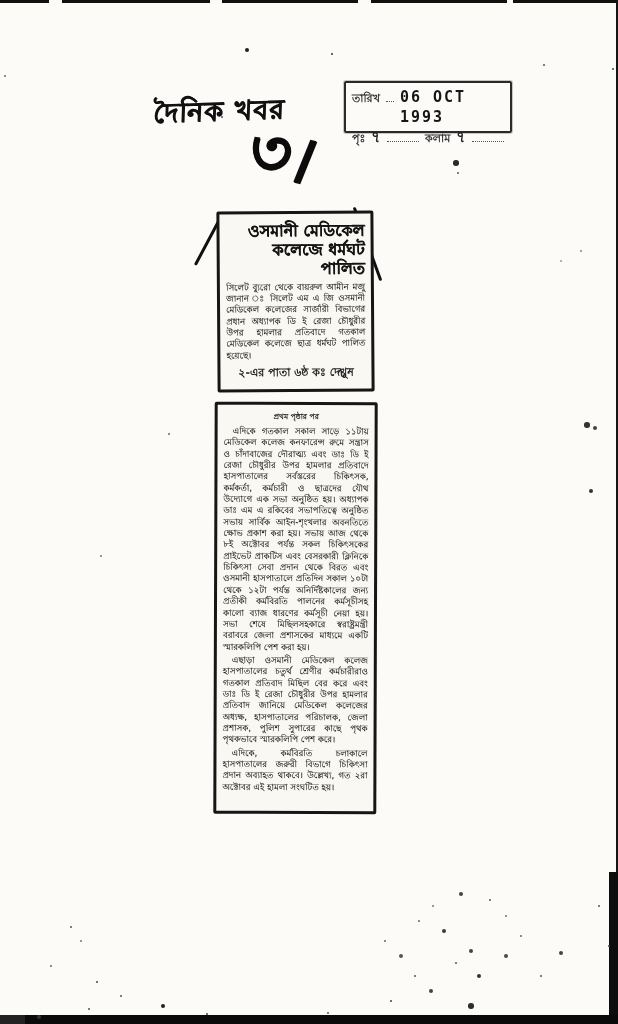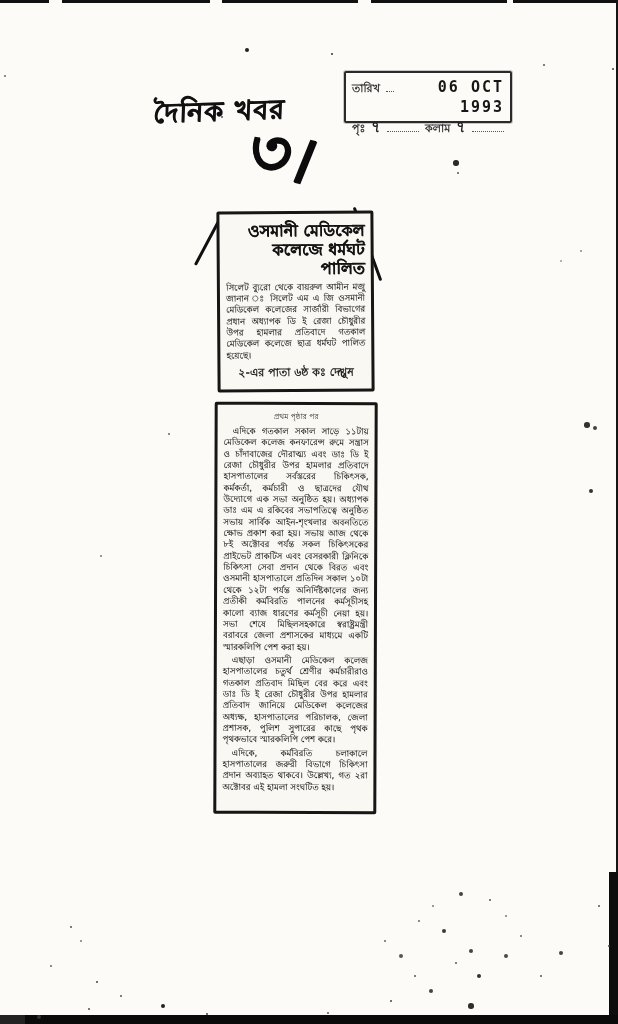--- a/index.html
+++ b/index.html
@@ -36,29 +36,29 @@
     80px 940px 0 0 #777,50px 965px 0 0 #666,120px 995px 0 0 #555;}
   
   .pub-title{
     position:absolute;left:153px;top:90px;width:150px;
     font-size:27px;font-weight:bold;transform:rotate(-2deg) skewX(-4deg);
     letter-spacing:1px;color:#111;text-shadow:0.6px 0.6px 0 #111;
     white-space:nowrap;
   }
   
   .stamp{
-    position:absolute;left:344px;top:71px;width:168px;height:52px;
+    position:absolute;left:344px;top:81px;width:168px;height:52px;
     border:2px solid #2a2a2a;border-style:solid;border-radius:2px;
     box-shadow:0 0 0 1px rgba(40,40,40,.25);
     padding:4px 6px;box-sizing:border-box;color:#222;
   }
   .stamp-row{display:flex;align-items:baseline;gap:6px;line-height:20px;}
   .stamp-label{font-size:11px;font-weight:bold;color:#333;}
   .stamp-date{font-family:"DejaVu Sans Mono","Liberation Mono",monospace;
-    font-size:15px;font-weight:bold;letter-spacing:2px;color:#161616;text-align:right;}
+    font-size:15px;font-weight:bold;letter-spacing:2px;color:#161616;}
   .stamp-dots{flex:1;border-bottom:1px dotted #555;height:12px;min-width:8px;}
   .stamp-hand{font-size:15px;font-weight:bold;transform:rotate(8deg);color:#222;}
   
   .serial{
     position:absolute;left:248px;top:122px;
     font-size:66px;font-weight:bold;color:#0c0c0c;
     transform:rotate(14deg) skewX(-8deg);text-shadow:1px 1px 0 #0c0c0c;
     line-height:1;
   }
   
@@ -68,21 +68,21 @@
     box-sizing:border-box;padding:5px 6px;overflow:hidden;
   }
   .clip1{left:217px;top:211px;width:157px;height:181px;transform:rotate(-.4deg);}
   .clip2{left:214px;top:402px;width:163px;height:412px;transform:rotate(.2deg);}
   .headline{
     text-align:right;font-weight:bold;color:#141414;margin:2px 0 3px;
     text-shadow:.4px .4px 0 #141414;
   }
   .clip1 .headline{font-size:16px;line-height:1.2;}
   .clip2 .headline{font-size:20px;line-height:1.1;margin-top:1px;}
-  .subtitle{text-align:center;font-size:7.5px;font-weight:normal;margin:1px 0 3px;color:#222;}
+  .subtitle{text-align:center;font-size:7.5px;font-weight:bold;margin:1px 0 3px;color:#222;}
   .bodytext{
     font-size:8.6px;line-height:1.32;text-align:justify;color:#1e1e1e;
     margin:2px 0;text-shadow:.3px .3px 0 rgba(20,20,20,.55);
     word-break:break-word;
   }
   .bodytext.indent{text-indent:9px;}
   .cont-note{text-align:center;font-size:11px;font-weight:bold;margin-top:3px;color:#222;}
   
   .stroke{position:absolute;background:#101010;border-radius:2px;}
   .stroke-tl{left:206px;top:216px;width:2.5px;height:52px;transform:rotate(28deg);}

